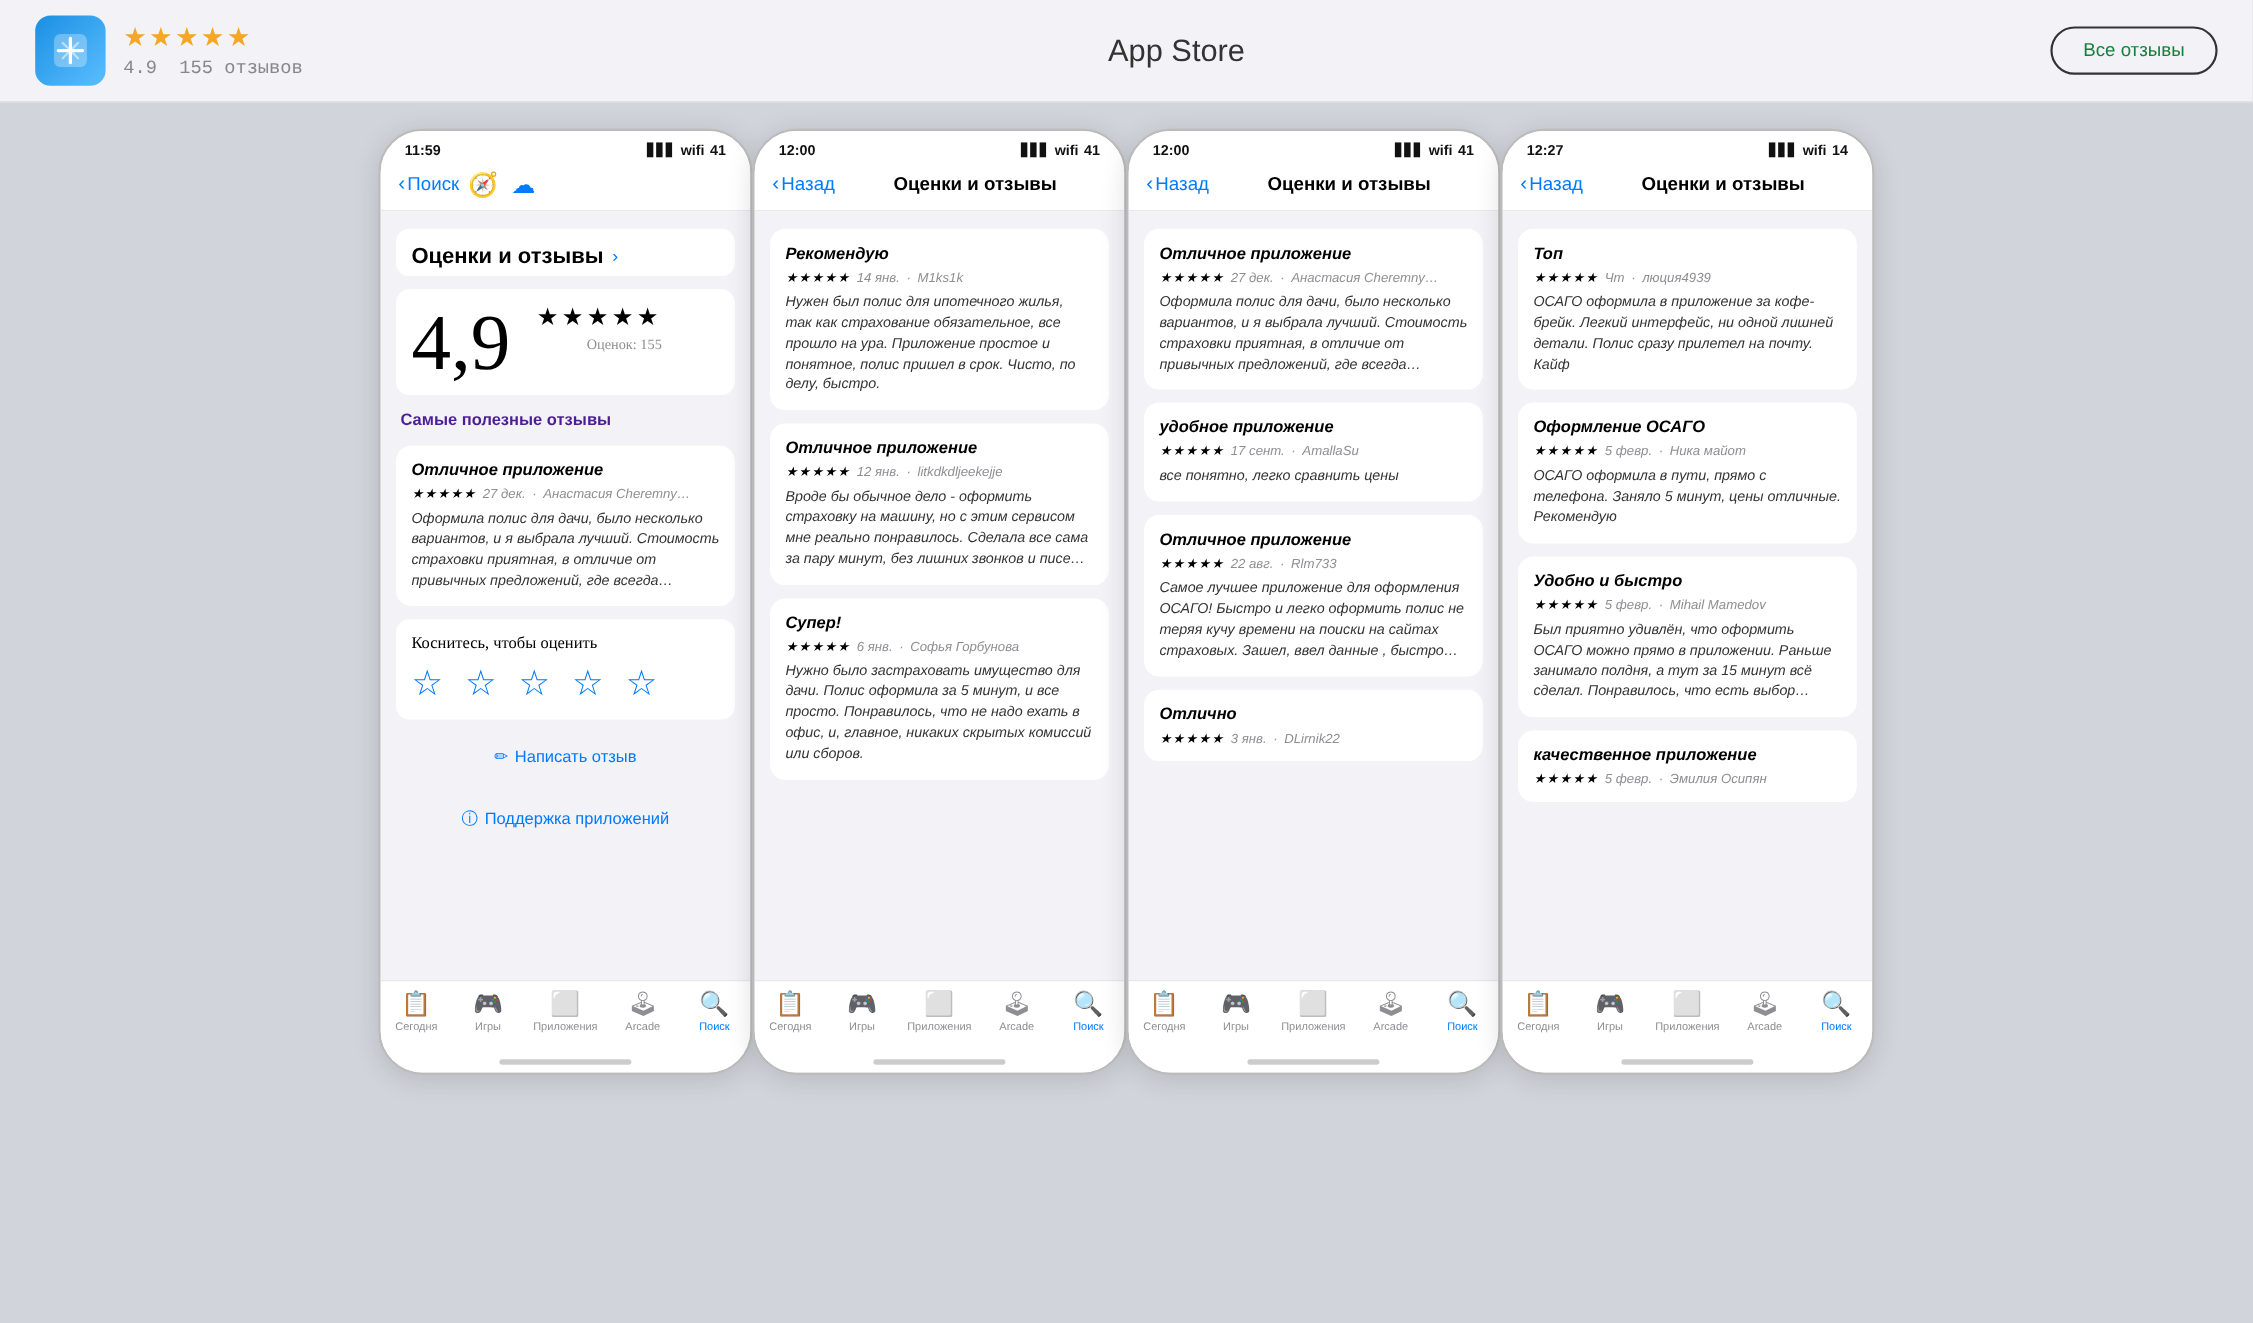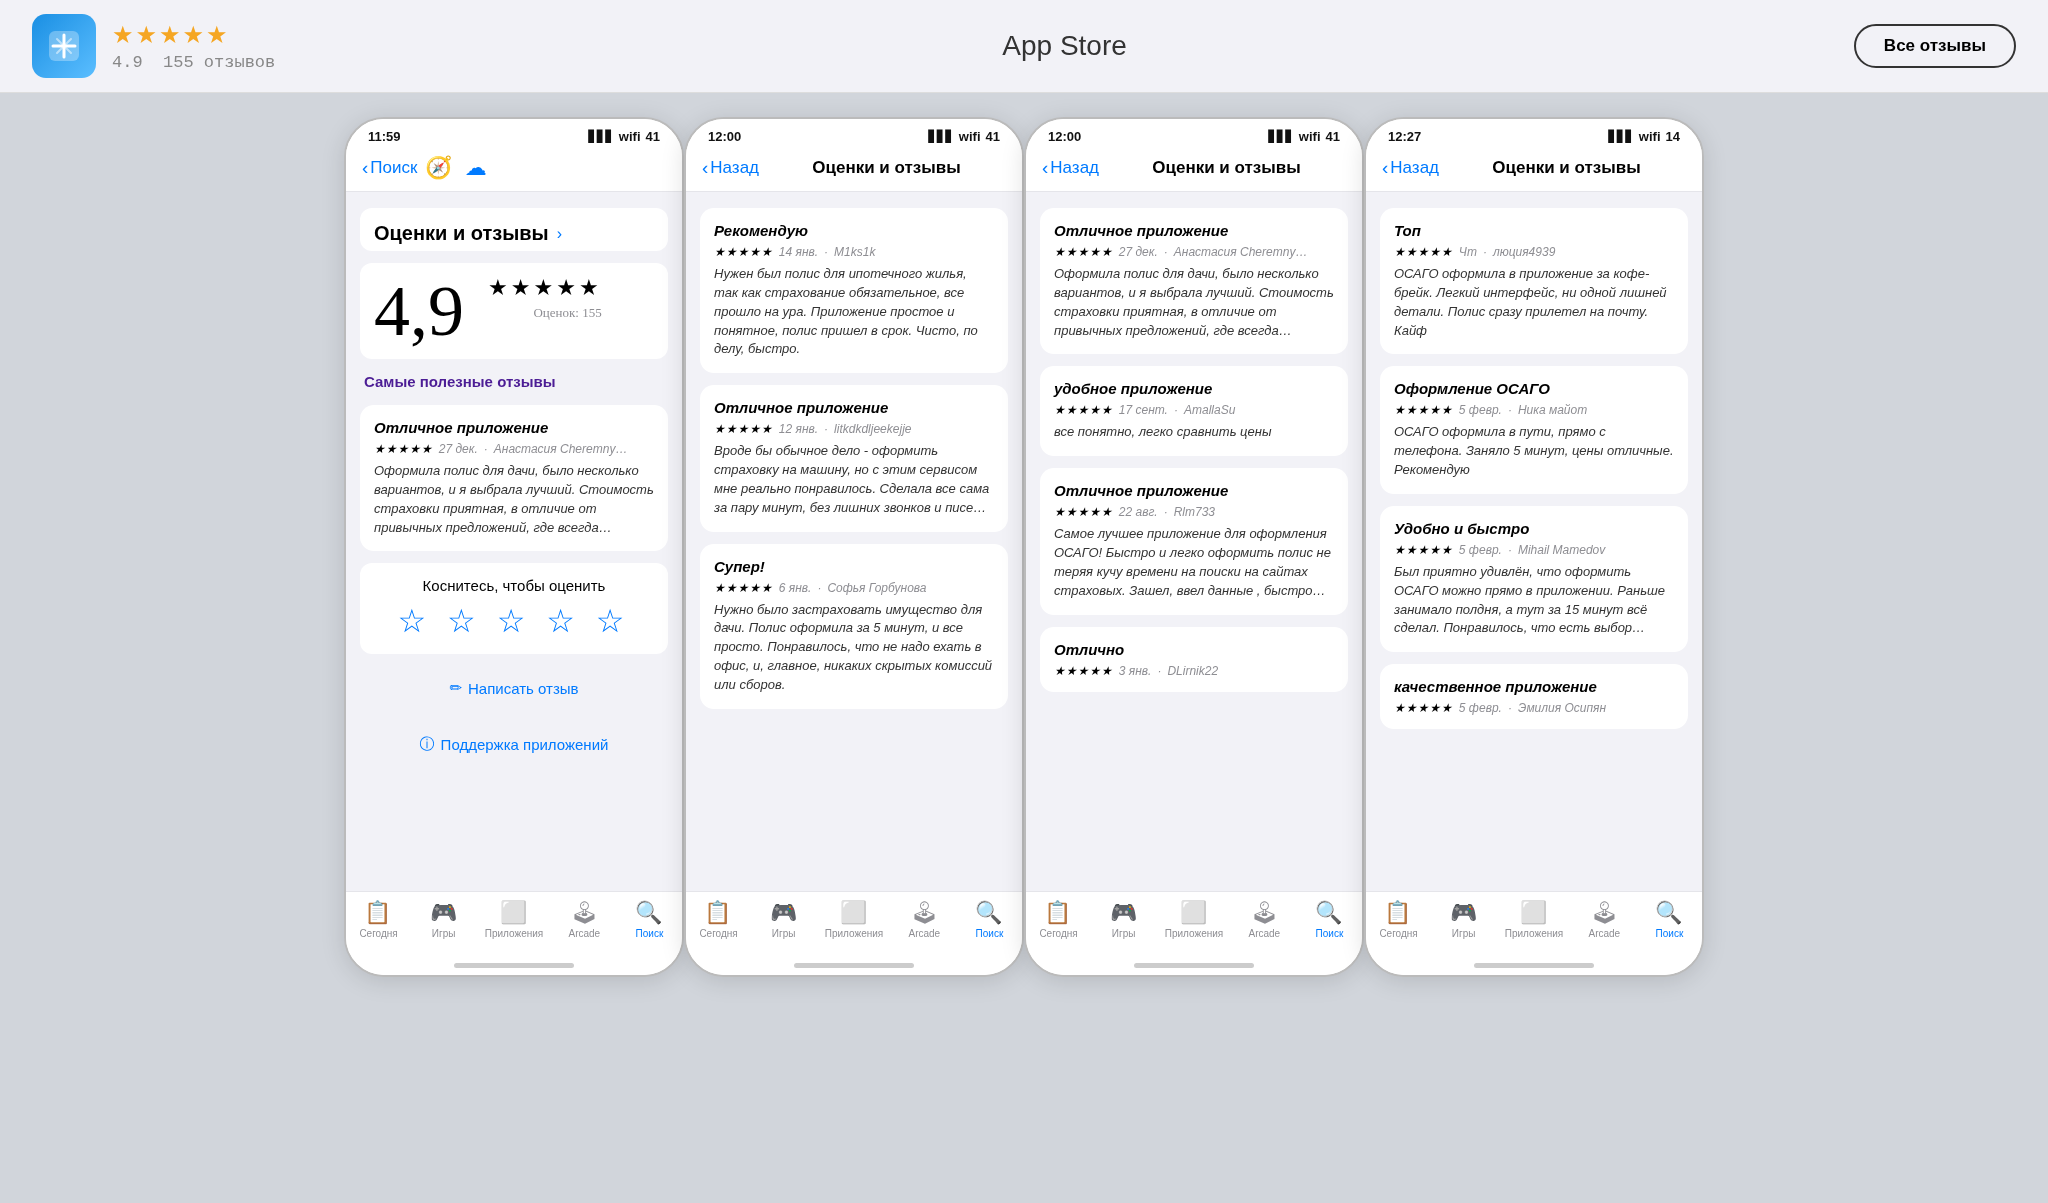--- a/index.html
+++ b/index.html
@@ -40,23 +40,23 @@
     .stars { color: #f5a623; font-size: 24px; letter-spacing: 2px; }
     .rating-count { font-size: 17px; font-weight: 600; color: #333; font-family: Liberation Mono, monospace; }
     .rating-count span { color: #888; font-weight: 400; }
     .top-bar-title { font-size: 28px; font-weight: 400; color: #333; }
     .all-reviews-btn {
       border: 2px solid #333;
       background: transparent;
       border-radius: 24px;
       padding: 10px 28px;
       font-size: 17px;
-      font-weight: 700;
+      font-weight: 400;
       cursor: pointer;
-      color: #000000;
+      color: #15803d;
     }
 
     
     .phones-row {
       display: flex;
       flex: 1;
       padding: 24px 16px;
       justify-content: center;
       align-items: flex-start;
     }
@@ -157,21 +157,22 @@
       -webkit-line-clamp: 4;
       -webkit-box-orient: vertical;
       overflow: hidden;
     }
 
     
     .tap-to-rate {
       background: #fff;
       border-radius: 12px;
       padding: 14px;
-      text-align: center;
+      text-align: left;
+      font-family: Liberation Serif, serif;
     }
     .tap-to-rate-label { font-size: 15px; font-weight: 500; color: #000; margin-bottom: 8px; }
     .rate-stars { color: #007aff; font-size: 32px; letter-spacing: 6px; }
 
     
     .action-btn {
       background: #f2f2f7;
       border: none;
       border-radius: 10px;
       padding: 13px 16px;

